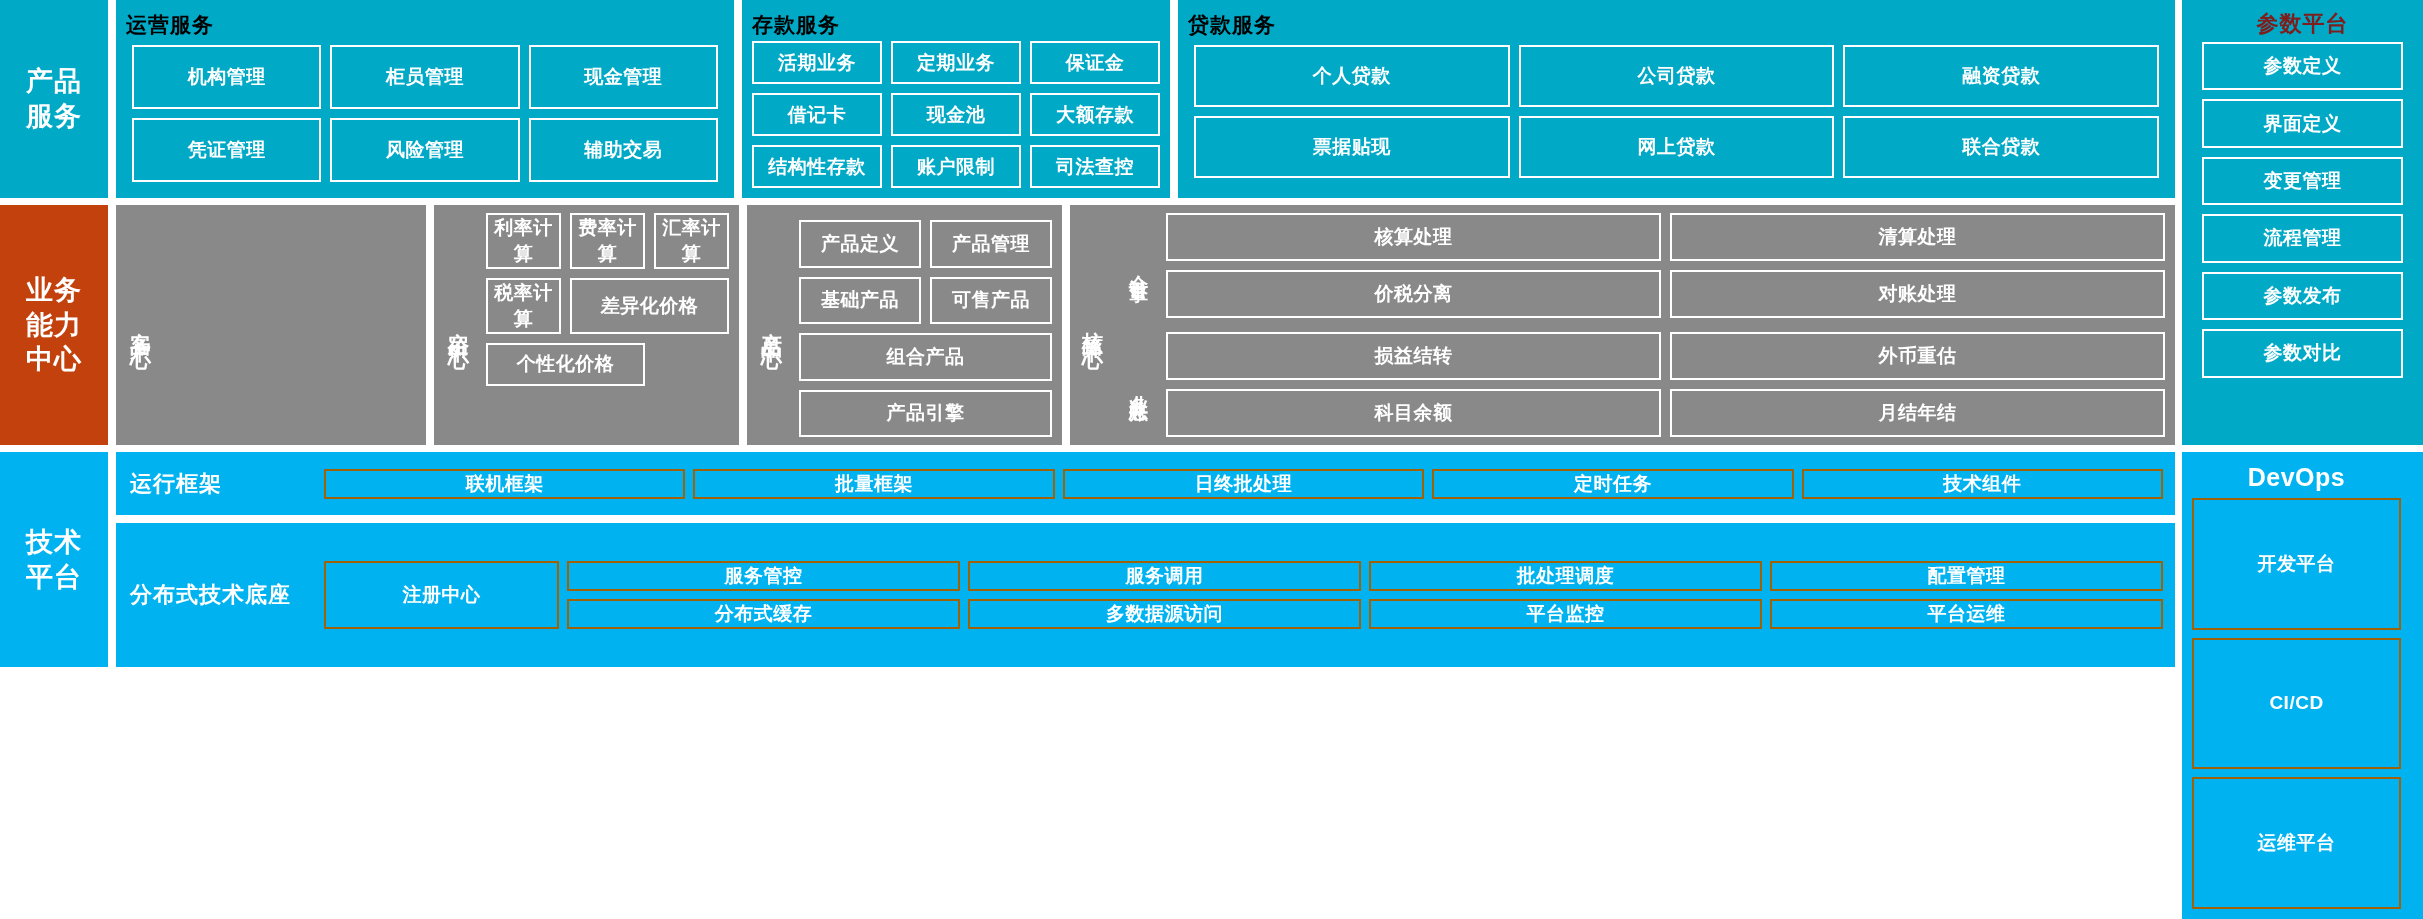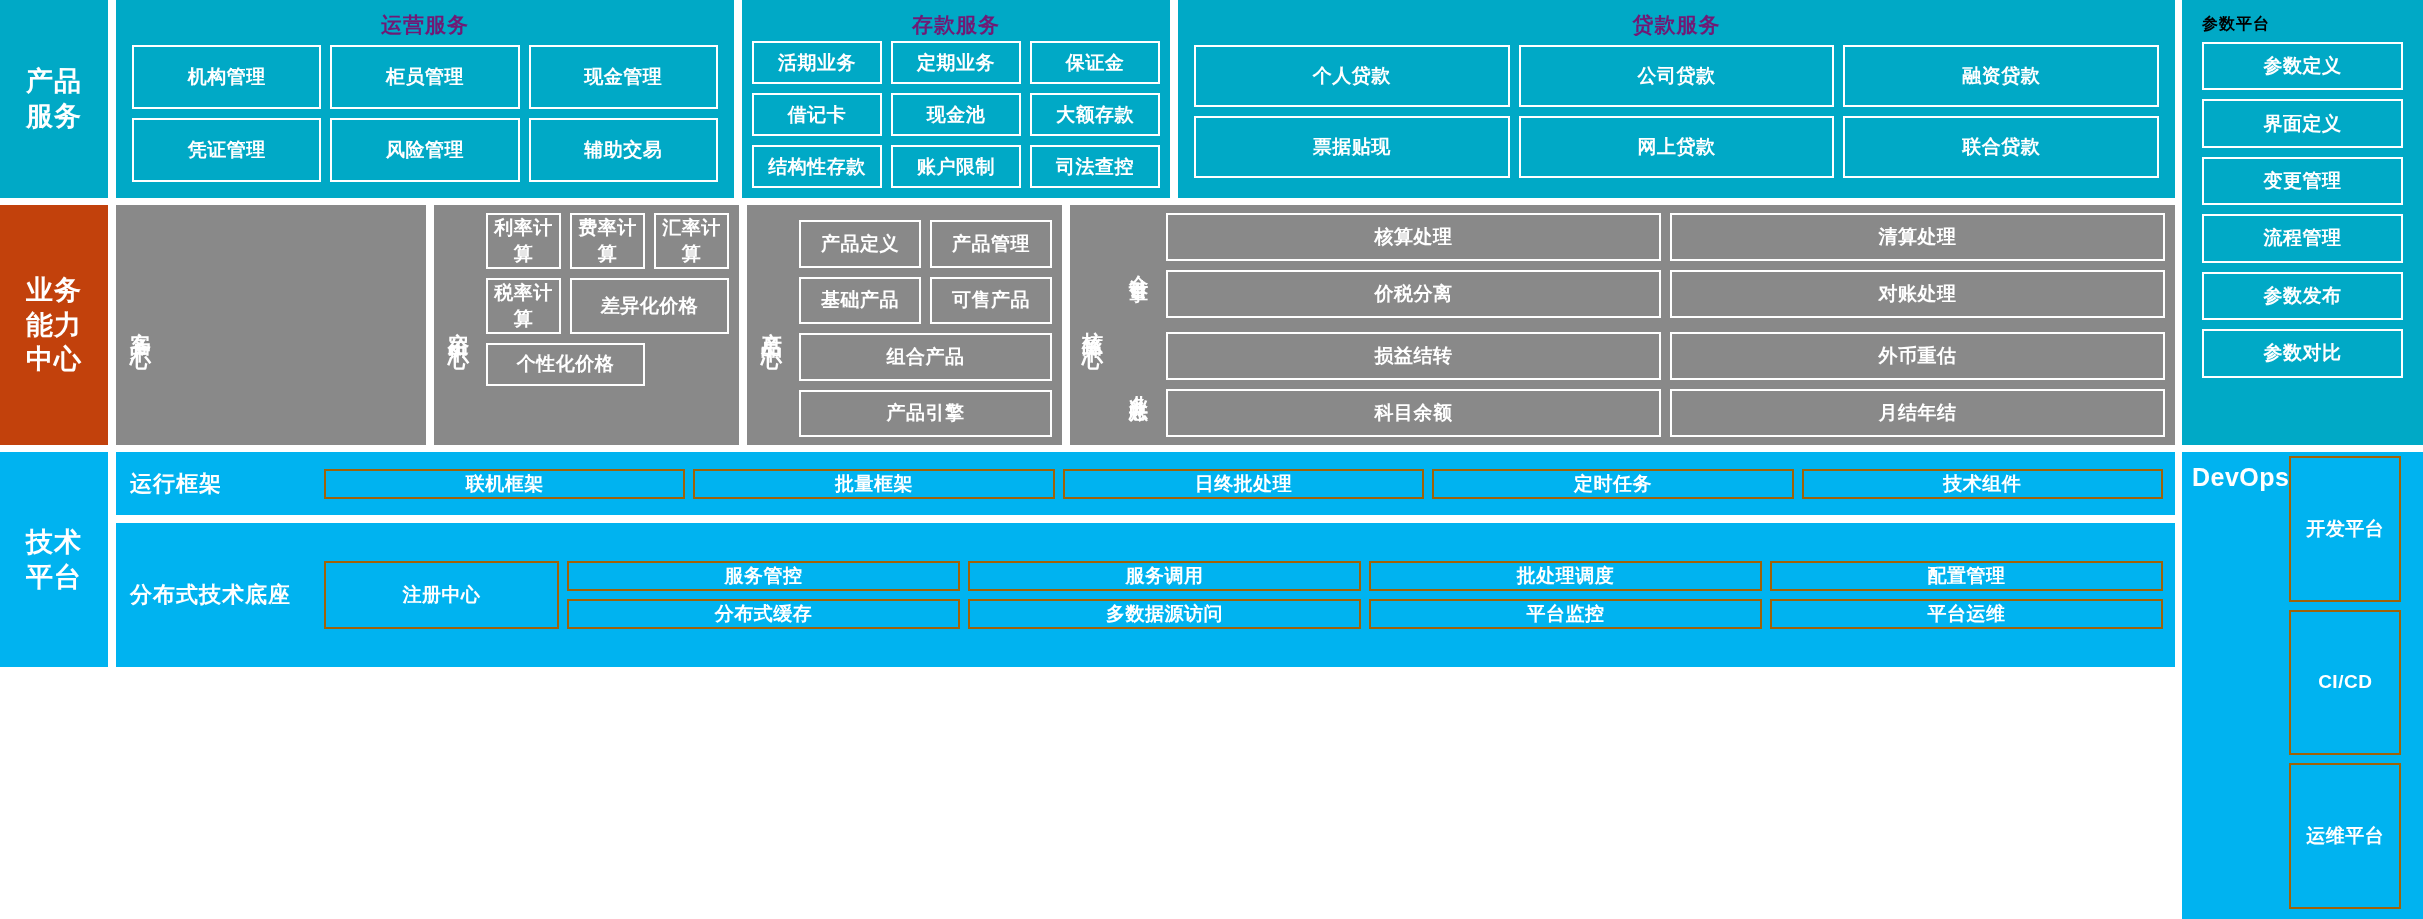--- a/index.html
+++ b/index.html
@@ -24,22 +24,22 @@
   .band-body { flex: 1 1 auto; display: flex; flex-direction: row; gap: 8px; }
 
   
   .band-1 { height: 198px; }
   .band-1 .band-label { background: #00a9c6; height: 198px; }
   .svc-group {
     background: #00a9c6; padding: 8px 10px 10px 10px;
     display: flex; flex-direction: column; height: 198px;
   }
   .svc-title {
-    color: #701a75; font-size: 21px; font-weight: bold;
-    text-align: center; height: 33px; line-height: 33px; letter-spacing: 1px;
+    color: #000000; font-size: 21px; font-weight: bold;
+    text-align: left; height: 33px; line-height: 33px; letter-spacing: 1px;
   }
   .svc-grid { flex: 1 1 auto; display: grid; gap: 9px; }
   .grp-ops   { flex: 0 0 618px; }
   .grp-ops   .svc-grid { grid-template-columns: repeat(3, 1fr); grid-template-rows: repeat(2, 1fr); padding: 4px 6px 6px 6px; }
   .grp-dep   { flex: 0 0 428px; }
   .grp-dep   .svc-grid { grid-template-columns: repeat(3, 1fr); grid-template-rows: repeat(3, 1fr); }
   .grp-loan  { flex: 1 1 auto; }
   .grp-loan  .svc-grid { grid-template-columns: repeat(3, 1fr); grid-template-rows: repeat(2, 1fr); padding: 4px 6px 10px 6px; }
 
   .cell {
@@ -101,27 +101,27 @@
     font-size: 19px; font-weight: bold; letter-spacing: .5px;
     display: flex; align-items: center; justify-content: center; text-align: center;
   }
 
   
   .param-panel {
     background: #00a9c6; height: 445px;
     display: flex; flex-direction: column; padding: 6px 20px 10px 20px;
   }
   .param-title {
-    color: #000000; font-size: 16px; font-weight: bold; text-align: left;
+    color: #7f1d1d; font-size: 22px; font-weight: bold; text-align: center;
     height: 36px; line-height: 36px; letter-spacing: 1px;
   }
   .param-list { flex: 1 1 auto; display: grid; grid-template-rows: repeat(7, 1fr); gap: 9px; }
   .devops-panel {
     background: #00b3f0; flex: 1 1 auto;
-    display: flex; padding: 4px 22px 10px 10px;
+    display: flex; flex-direction: column; padding: 4px 22px 10px 10px;
   }
   .devops-title {
     color: #ffffff; font-size: 25px; font-weight: bold; text-align: center;
     height: 42px; line-height: 42px; letter-spacing: .5px;
   }
   .devops-list { flex: 1 1 auto; display: grid; grid-template-rows: repeat(3, 1fr); gap: 8px; }
 </style>
 </head>
 <body>
 

